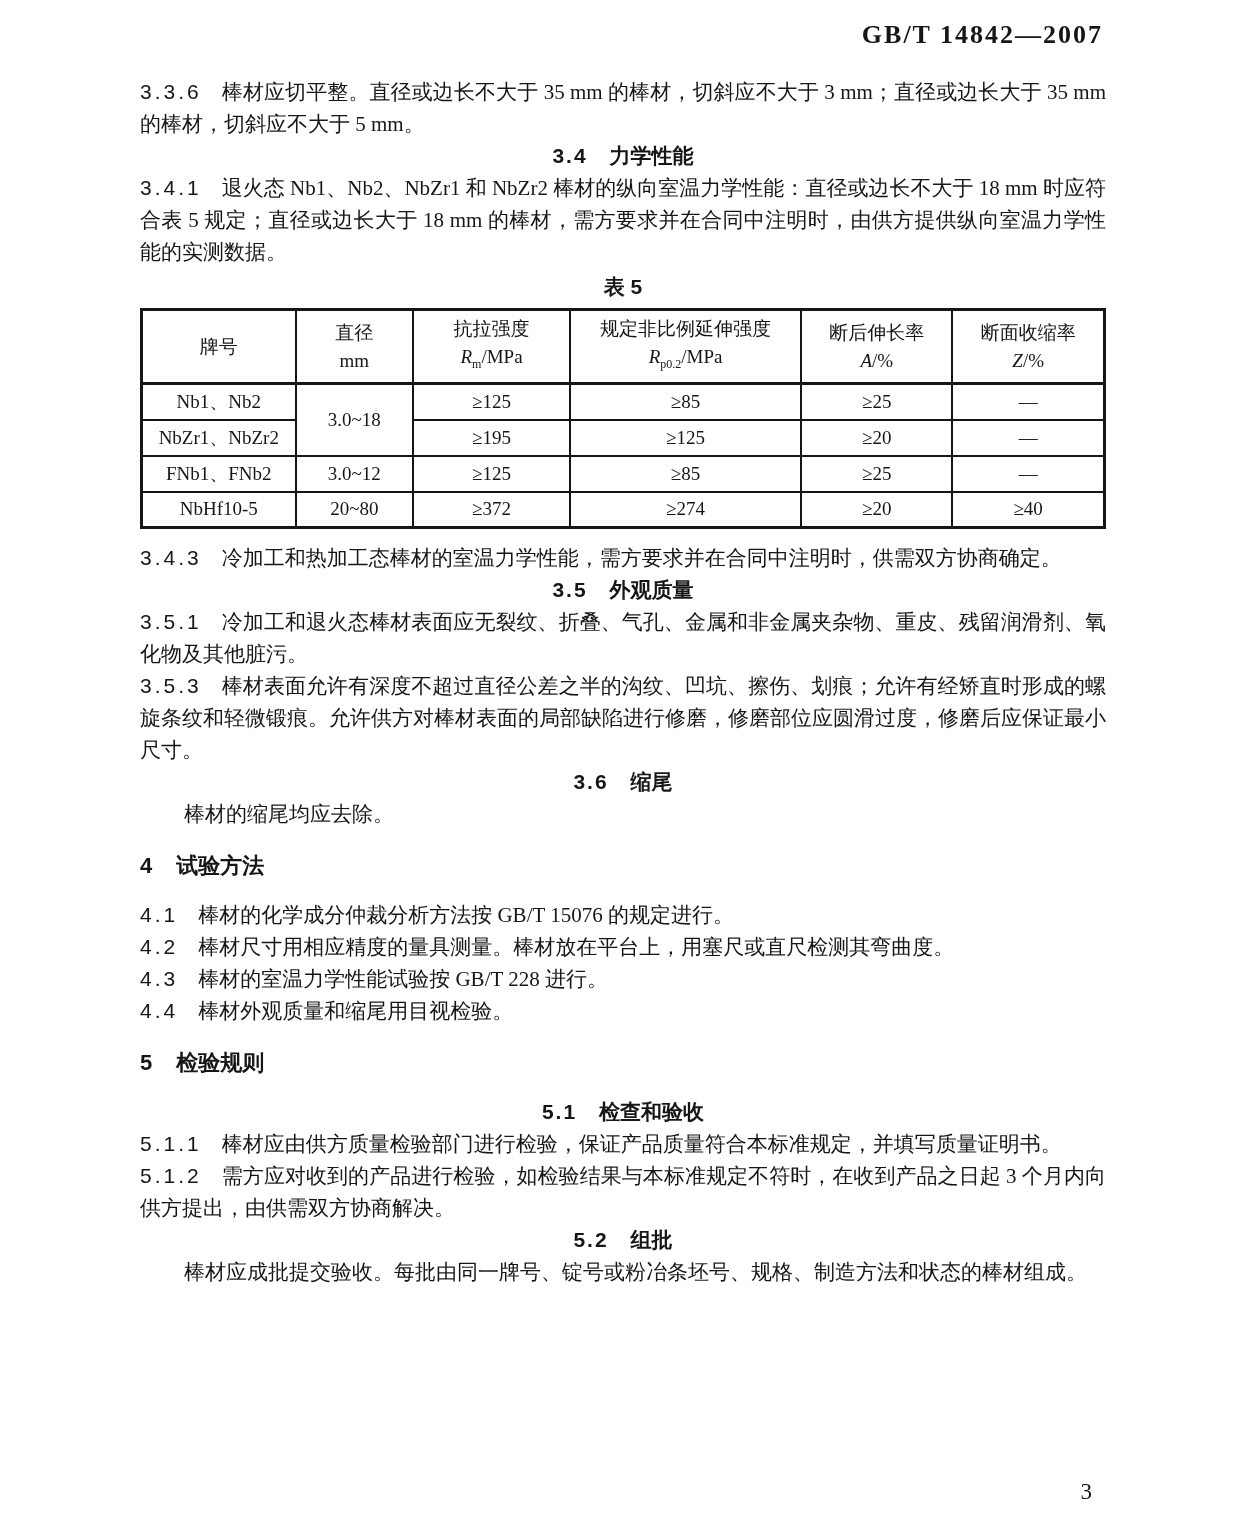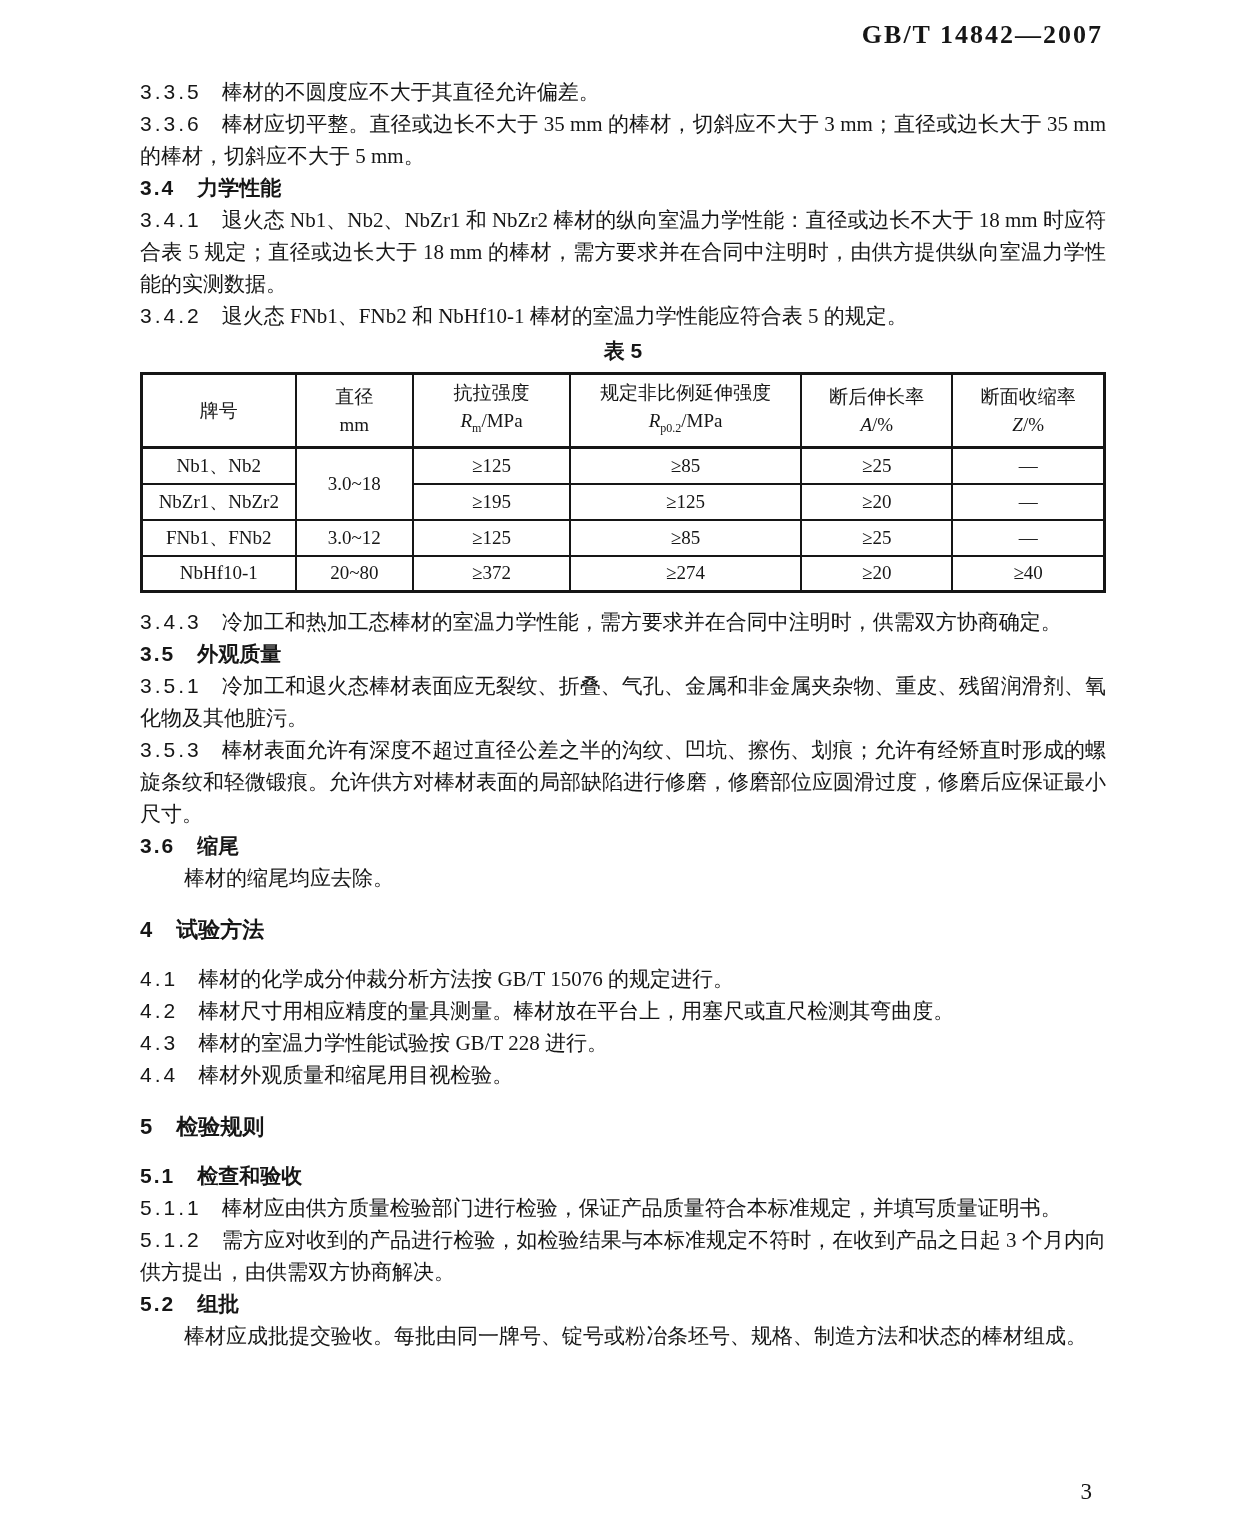--- a/index.html
+++ b/index.html
@@ -41,20 +41,21 @@
     letter-spacing: 3px;
     margin-right: 20px;
     white-space: nowrap;
   }
   p.h2 {
     margin: 0;
     font-size: 21px;
     line-height: 32px;
     font-weight: bold;
     font-family: "Liberation Sans", "DejaVu Sans", sans-serif;
+    text-align: center;
   }
   p.h1 {
     margin: 20px 0 17px 0;
     font-size: 22px;
     line-height: 32px;
     font-weight: bold;
     font-family: "Liberation Sans", "DejaVu Sans", sans-serif;
   }
   .h2 .num, .h1 .num { letter-spacing: 2px; margin-right: 22px; }
   .tbl-caption {
@@ -98,27 +99,25 @@
 </style>
 </head>
 <body>
 
 <div class="page">
 
   <div class="doc-header">GB/T 14842—2007</div>
 
   <div class="body-col">
 
-    <p class="clause"><span class="num">3.3.5</span><span>棒材的不圆度应不大于其直径允许偏差。</span></p>
     <p class="clause"><span class="num">3.3.6</span><span>棒材应切平整。直径或边长不大于 35 mm 的棒材，切斜应不大于 3 mm；直径或边长大于 35 mm 的棒材，切斜应不大于 5 mm。</span></p>
 
     <p class="h2"><span class="num">3.4</span><span>力学性能</span></p>
 
     <p class="clause"><span class="num">3.4.1</span><span>退火态 Nb1、Nb2、NbZr1 和 NbZr2 棒材的纵向室温力学性能：直径或边长不大于 18 mm 时应符合表 5 规定；直径或边长大于 18 mm 的棒材，需方要求并在合同中注明时，由供方提供纵向室温力学性能的实测数据。</span></p>
-    <p class="clause"><span class="num">3.4.2</span><span>退火态 FNb1、FNb2 和 NbHf10-1 棒材的室温力学性能应符合表 5 的规定。</span></p>
 
     <div class="tbl-caption">表 5</div>
 
     <table class="std">
       <colgroup>
         <col style="width:16%">
         <col style="width:12.2%">
         <col style="width:16.3%">
         <col style="width:24%">
         <col style="width:15.7%">
@@ -152,21 +151,21 @@
         </tr>
         <tr>
           <td>FNb1、FNb2</td>
           <td>3.0~12</td>
           <td>≥125</td>
           <td>≥85</td>
           <td>≥25</td>
           <td>—</td>
         </tr>
         <tr>
-          <td>NbHf10-1</td>
+          <td>NbHf10-5</td>
           <td>20~80</td>
           <td>≥372</td>
           <td>≥274</td>
           <td>≥20</td>
           <td>≥40</td>
         </tr>
       </tbody>
     </table>
 
     <p class="clause"><span class="num">3.4.3</span><span>冷加工和热加工态棒材的室温力学性能，需方要求并在合同中注明时，供需双方协商确定。</span></p>

